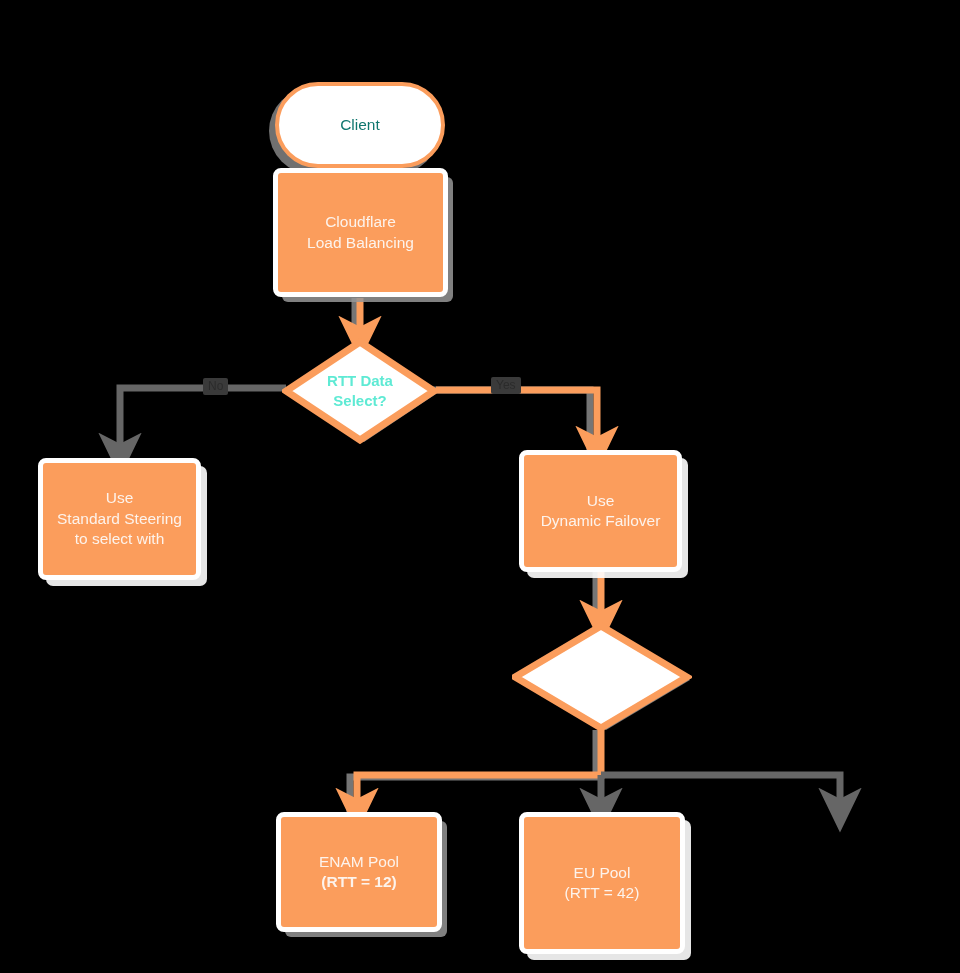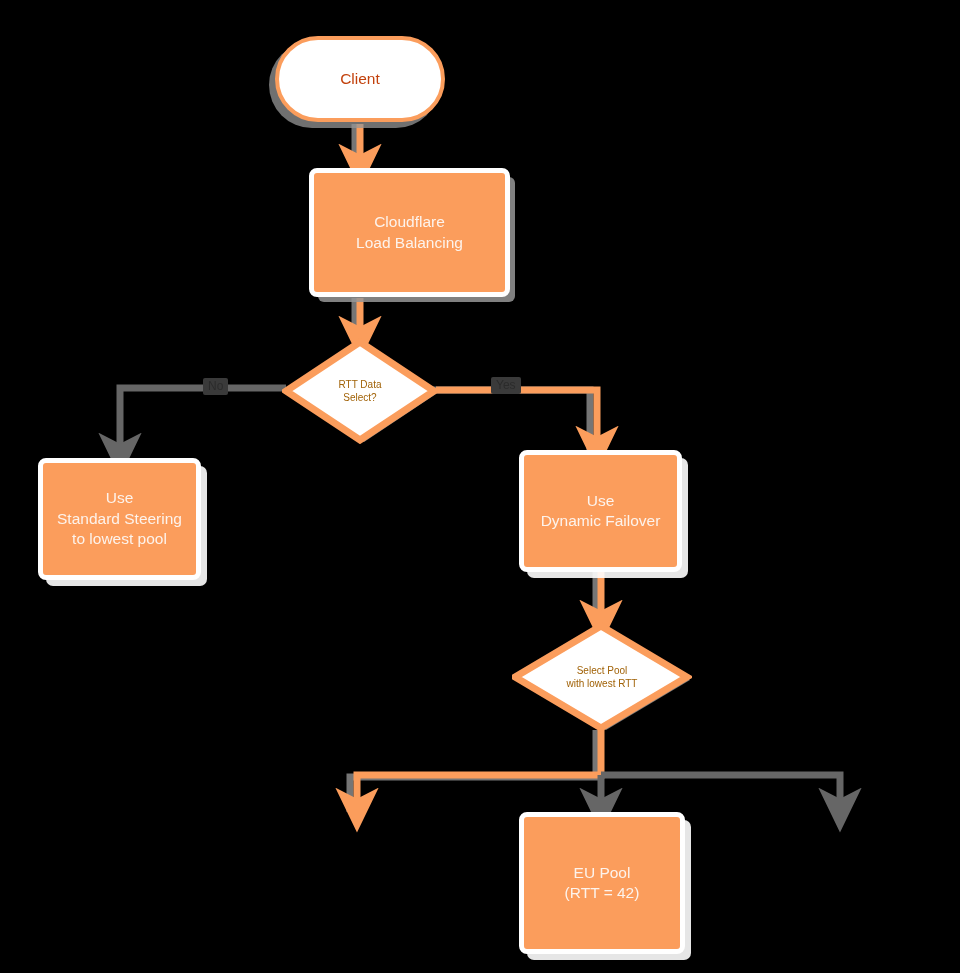--- a/index.html
+++ b/index.html
@@ -35,22 +35,23 @@
     text-align: center;
     line-height: 1.32;
     font-size: 15.5px;
     z-index: 3;
   }
   
   .node-stadium {
     background: #ffffff;
     border: 4px solid #fb9d5c;
     border-radius: 999px;
-    color: #c2410c;
+    color: #0f766e;
     box-shadow: -6px 6px 0 0 rgba(150,150,150,0.75);
+    margin-top: 46px;
   }
   
   .node-box {
     background: #fb9d5c;
     border: 5px solid #ffffff;
     border-radius: 8px;
     color: #fdf3ec;
   }
   .node-box.shadow-gray {
     box-shadow: 7px 7px 0 -2px rgba(150,150,150,0.85);
@@ -66,23 +67,24 @@
   .node-diamond .dia-shape {
     position: absolute;
     left: 0; top: 0;
     width: 100%;
     height: 100%;
     z-index: 0;
   }
   .node-diamond .dia-label {
     position: relative;
     z-index: 1;
-    font-size: 10px;
-    color: #a16207;
+    font-size: 15px;
+    color: #5eead4;
     line-height: 1.32;
+    font-weight: bold;
   }
   .lbl-bold { font-weight: bold; }
   .edge-label {
     position: absolute;
     font-size: 12px;
     color: #2b2b2b;
     background: #3a3a3a;
     padding: 2px 5px;
     border-radius: 2px;
     z-index: 4;
@@ -131,21 +133,21 @@
     </g>
   </svg>
 
   <div class="edge-label" style="left:203px; top:378px;">No</div>
   <div class="edge-label" style="left:491px; top:377px;">Yes</div>
 
   <div class="node node-stadium" style="left:275px; top:36px; width:170px; height:86px;">
     <span>Client</span>
   </div>
 
-  <div class="node node-box shadow-gray" style="left:273px; top:168px; width:201px; height:129px;margin-left:36px;">
+  <div class="node node-box shadow-gray" style="left:273px; top:168px; width:175px; height:129px;">
     <div>
       <div>Cloudflare</div>
       <div>Load Balancing</div>
     </div>
   </div>
 
   <div class="node node-diamond" style="left:282px; top:338px; width:156px; height:106px;">
     <svg class="dia-shape" viewBox="0 0 156 106" preserveAspectRatio="none" xmlns="http://www.w3.org/2000/svg">
       <polygon points="82,6 154,56 82,104 10,56" fill="#9a9a9a" opacity="0.8"></polygon>
       <polygon points="78,4 152,53 78,102 4,53" fill="#ffffff" stroke="#fb9d5c" stroke-width="7"></polygon>
@@ -153,42 +155,44 @@
     <div class="dia-label">
       <div>RTT Data</div>
       <div>Select?</div>
     </div>
   </div>
 
   <div class="node node-box shadow-white" style="left:38px; top:458px; width:163px; height:122px;">
     <div>
       <div>Use</div>
       <div>Standard Steering</div>
-      <div>to lowest pool</div>
+      <div>to select with</div>
     </div>
   </div>
 
   <div class="node node-box shadow-white" style="left:519px; top:450px; width:163px; height:122px;">
     <div>
       <div>Use</div>
       <div>Dynamic Failover</div>
     </div>
   </div>
 
   <div class="node node-diamond" style="left:512px; top:622px; width:180px; height:110px;">
     <svg class="dia-shape" viewBox="0 0 180 110" preserveAspectRatio="none" xmlns="http://www.w3.org/2000/svg">
       <polygon points="94,6 178,58 94,108 10,58" fill="#9a9a9a" opacity="0.8"></polygon>
       <polygon points="89,4 175,55 89,106 3,55" fill="#ffffff" stroke="#fb9d5c" stroke-width="7"></polygon>
     </svg>
-    <div class="dia-label">
-      <div>Select Pool</div>
-      <div>with lowest RTT</div>
-    </div>
-  </div>
-
+  </div>
+
+  <div class="node node-box shadow-gray" style="left:276px; top:812px; width:166px; height:120px;">
+    <div>
+      <div>ENAM Pool</div>
+      <div class="lbl-bold">(RTT = 12)</div>
+    </div>
+  </div>
 
   <div class="node node-box shadow-white" style="left:519px; top:812px; width:166px; height:142px;">
     <div>
       <div>EU Pool</div>
       <div>(RTT = 42)</div>
     </div>
   </div>
 
 
 </div>

